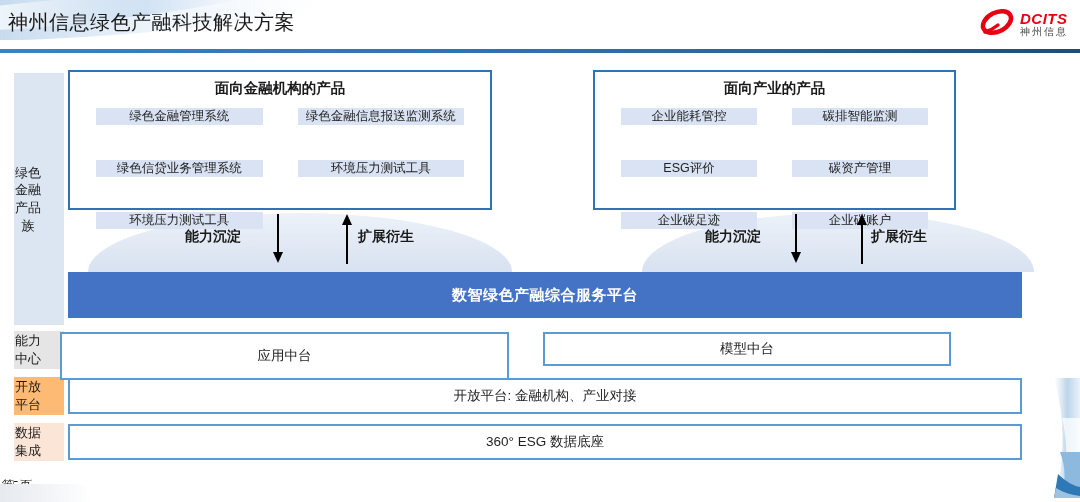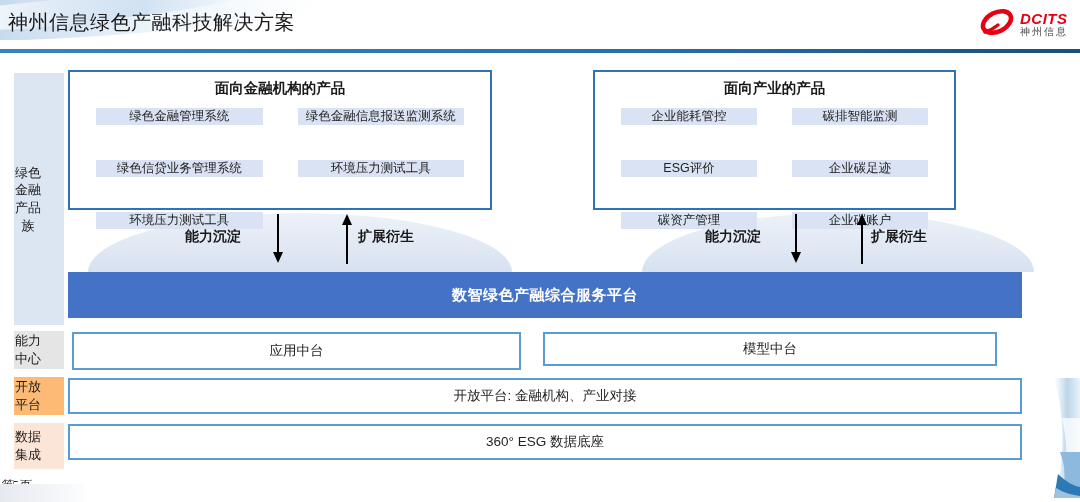--- a/index.html
+++ b/index.html
@@ -22,21 +22,21 @@
   .logo-text{display:flex;flex-direction:column;line-height:1.05;}
   .logo-brand{color:#e60012;font-weight:bold;font-style:italic;font-size:15px;letter-spacing:.5px;}
   .logo-cn{color:#4a4a4a;font-size:10px;letter-spacing:2px;}
   
   .sb{position:absolute;left:8px;width:50px;display:flex;align-items:center;justify-content:flex-start;
     text-align:center;font-weight:normal;font-size:13px;line-height:1.35;margin-left:6px;}
   .sb span{display:block;width:28px;}
   .sb-blue{top:73px;height:252px;background:#dce6f2;}
   .sb-o1{top:331px;height:38px;background:#e5e5e5;}
   .sb-o2{top:377px;height:38px;background:#fdba74;}
-  .sb-o3{top:423px;height:46px;background:#fbe5d6;}
+  .sb-o3{top:423px;height:38px;background:#fbe5d6;}
   
   .pbox{position:absolute;top:70px;height:140px;background:#fff;border:2px solid #2e74b5;box-sizing:border-box;}
   .pbox-left{left:68px;width:424px;}
   .pbox-right{left:593px;width:363px;}
   .pbox-title{text-align:center;font-weight:bold;font-size:14.5px;margin-top:7px;}
   .chips{position:absolute;left:26px;right:26px;top:36px;bottom:12px;display:grid;
     grid-template-columns:1fr 1fr;column-gap:26px;row-gap:13px;gap:35px;}
   .chip{background:#dae3f3;display:flex;align-items:center;justify-content:center;
     font-size:12.5px;color:#222;}
   
@@ -46,22 +46,22 @@
   .dome-left{left:88px;width:424px;}
   .dome-right{left:642px;width:392px;}
   .flow-label{position:absolute;top:228px;font-weight:bold;font-size:14px;}
   .arrow{position:absolute;top:214px;}
   
   .platform{position:absolute;left:68px;top:272px;width:954px;height:46px;background:#4472c4;
     color:#fff;font-weight:bold;font-size:15px;display:flex;align-items:center;justify-content:center;
     letter-spacing:.5px;}
   .wbox{position:absolute;background:#fff;border:2px solid #5b9bd5;box-sizing:border-box;
     display:flex;align-items:center;justify-content:center;font-size:13.5px;color:#1f1f1f;}
-  .mid-left{left:72px;top:332px;width:449px;height:38px;}
-  .mid-right{left:543px;top:332px;width:454px;height:34px;}
+  .mid-left{left:60px;top:332px;width:449px;height:48px;}
+  .mid-right{left:543px;top:332px;width:408px;height:34px;}
   .row-open{left:68px;top:378px;width:954px;height:36px;}
   .row-data{left:68px;top:424px;width:954px;height:36px;}
   
   .footer{position:absolute;left:0;top:477px;width:1080px;
     font-size:12px;font-style:italic;color:#222;font-family:"Liberation Serif","DejaVu Serif",serif;}
   .corner-left{position:absolute;left:0;bottom:0;width:92px;height:18px;
     background:linear-gradient(90deg,#e6e9ee 0%,#f4f6f9 60%,rgba(255,255,255,0) 100%);
     border-radius:0 14px 0 0;}
   .corner-right{position:absolute;right:0;bottom:0;}
 </style>
@@ -114,22 +114,22 @@
       <div class="chip">环境压力测试工具</div>
     </div>
   </div>
 
   <div class="pbox pbox-right">
     <div class="pbox-title">面向产业的产品</div>
     <div class="chips">
       <div class="chip">企业能耗管控</div>
       <div class="chip">碳排智能监测</div>
       <div class="chip">ESG评价</div>
+      <div class="chip">碳资产管理</div>
       <div class="chip">企业碳足迹</div>
-      <div class="chip">碳资产管理</div>
       <div class="chip">企业碳账户</div>
     </div>
   </div>
 
   <div class="flow-label" style="left:185px;">能力沉淀</div>
   <span class="arrow" style="left:272px;">
     <svg width="12" height="50" viewBox="0 0 12 50">
       <line x1="6" y1="0" x2="6" y2="39" stroke="#000" stroke-width="2"></line>
       <polygon points="1,38 11,38 6,49" fill="#000"></polygon>
     </svg>

